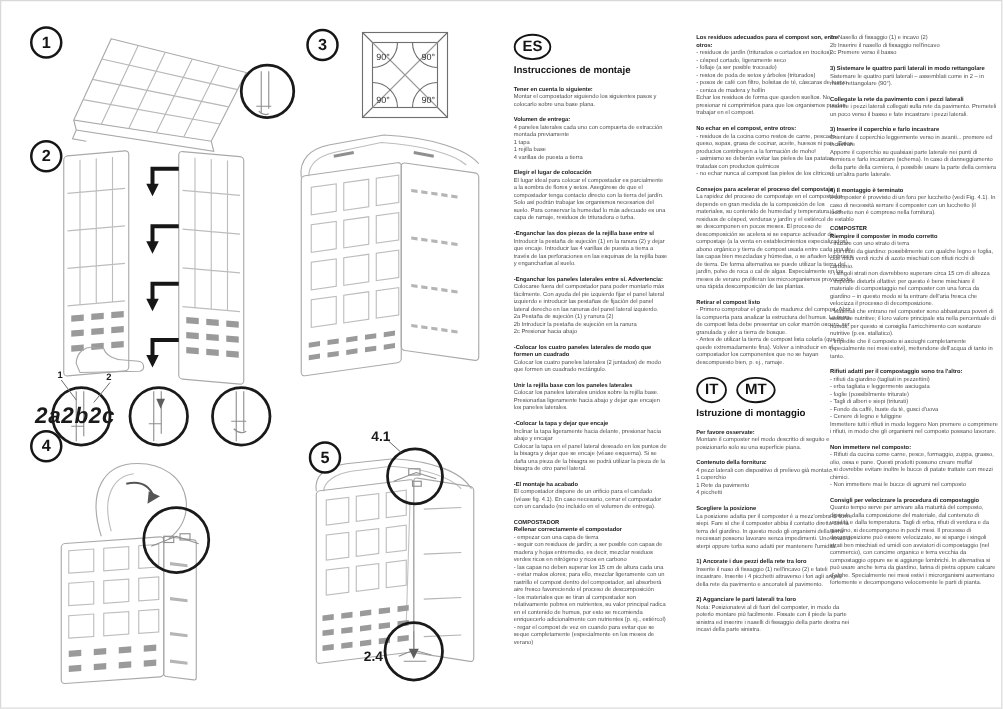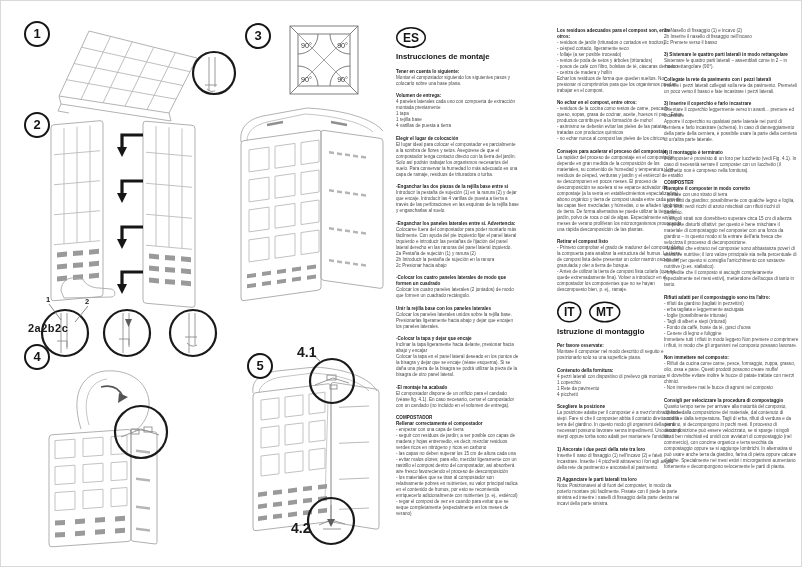--- a/index.html
+++ b/index.html
@@ -8,23 +8,23 @@
         font-family:"Liberation Sans", sans-serif;color:#4a4a4a;}
   svg text{font-family:"Liberation Sans", sans-serif;}
 
   
   .stepbadge{position:absolute;width:22px;height:22px;border:2px solid #161616;
              border-radius:50%;background:#fff;text-align:center;
              font-weight:bold;font-size:13px;line-height:22px;color:#161616;}
 
   
   .figlabel{position:absolute;font-weight:bold;color:#1a1a1a;}
-  .joint-label{font-size:11px;letter-spacing:0.5px;}
+  .joint-label{font-size:18px;letter-spacing:0.5px;font-style:italic;}
   .callout{font-size:7.5px;}
-  .fig-num{font-size:14px;}
+  .fig-num{font-size:11px;}
 
   
   .col{position:absolute;}
   .colin{transform:scale(0.5);transform-origin:0 0;
          font-size:9.2px;line-height:12px;color:#4a4a4a;}
   .blk{margin:0 0 13px 0;}
   .blk .t{font-weight:bold;color:#1c1c1c;white-space:pre-line;}
   .blk .b{white-space:pre-line;}
   .doctitle{font-size:15.5px;line-height:18px;font-weight:bold;color:#141414;
             margin:8px 0 14px 0;}
@@ -295,23 +295,23 @@
   <div class="stepbadge" style="left:23px;top:20px">1</div>
   <div class="stepbadge" style="left:23px;top:111px">2</div>
   <div class="stepbadge" style="left:244px;top:22px">3</div>
   <div class="stepbadge" style="left:23px;top:343px">4</div>
   <div class="stepbadge" style="left:246px;top:352px">5</div>
 
   <div class="figlabel joint-label" style="left:27px;top:321px">2a2b2c</div>
   <div class="figlabel callout" style="left:45px;top:294px">1</div>
   <div class="figlabel callout" style="left:84px;top:296px">2</div>
   <div class="figlabel fig-num" style="left:296px;top:343px">4.1</div>
-  <div class="figlabel fig-num" style="left:290px;top:519px">4.2</div>
-
-  <div class="col" style="left:395px;top:26px;width:123px;height:535px">
+  <div class="figlabel fig-num" style="left:290px;top:519px">2.4</div>
+
+  <div class="col" style="left:410px;top:26px;width:123px;height:535px">
     <div class="colin" style="width:246px">
       <div class="es-badge-wrap"><span class="lang">ES</span></div>
       <div class="doctitle">Instrucciones de montaje</div>
       <div class="blk">
           <div class="t">Tener en cuenta lo siguiente:</div>
           <div class="b">Montar el compostador siguiendo los siguientes pasos y colocarlo sobre una base plana.</div>
         </div>
       <div class="blk">
           <div class="t">Volumen de entrega:</div>
           <div class="b">4 paneles laterales cada uno con compuerta de extracción montada previamente

